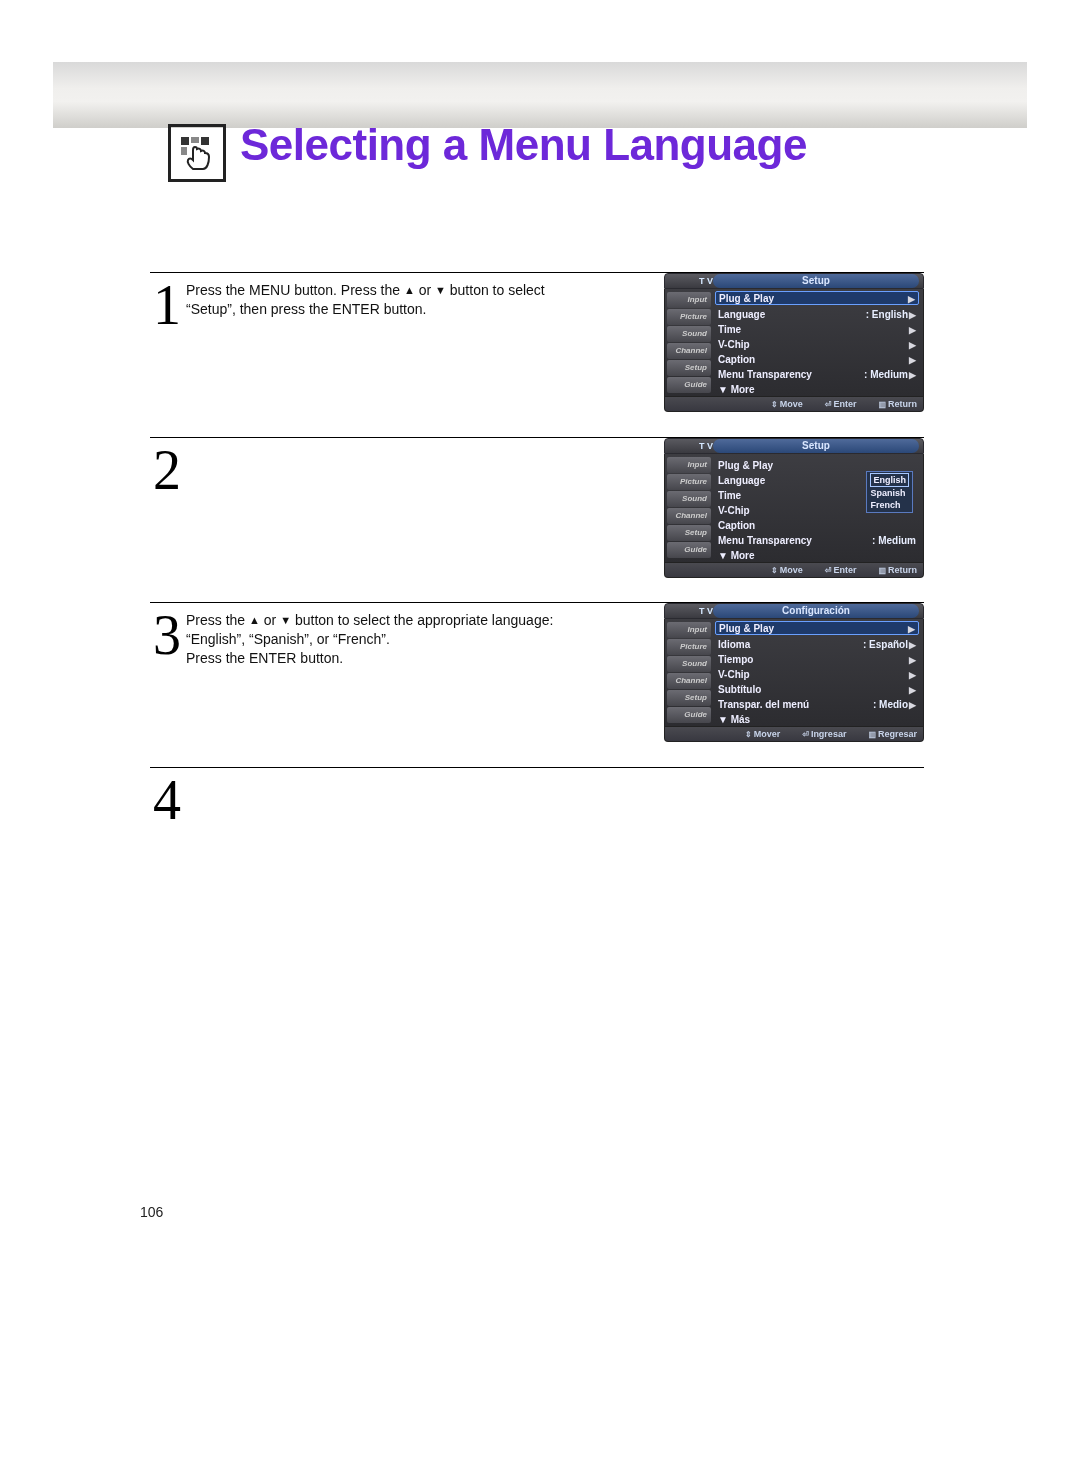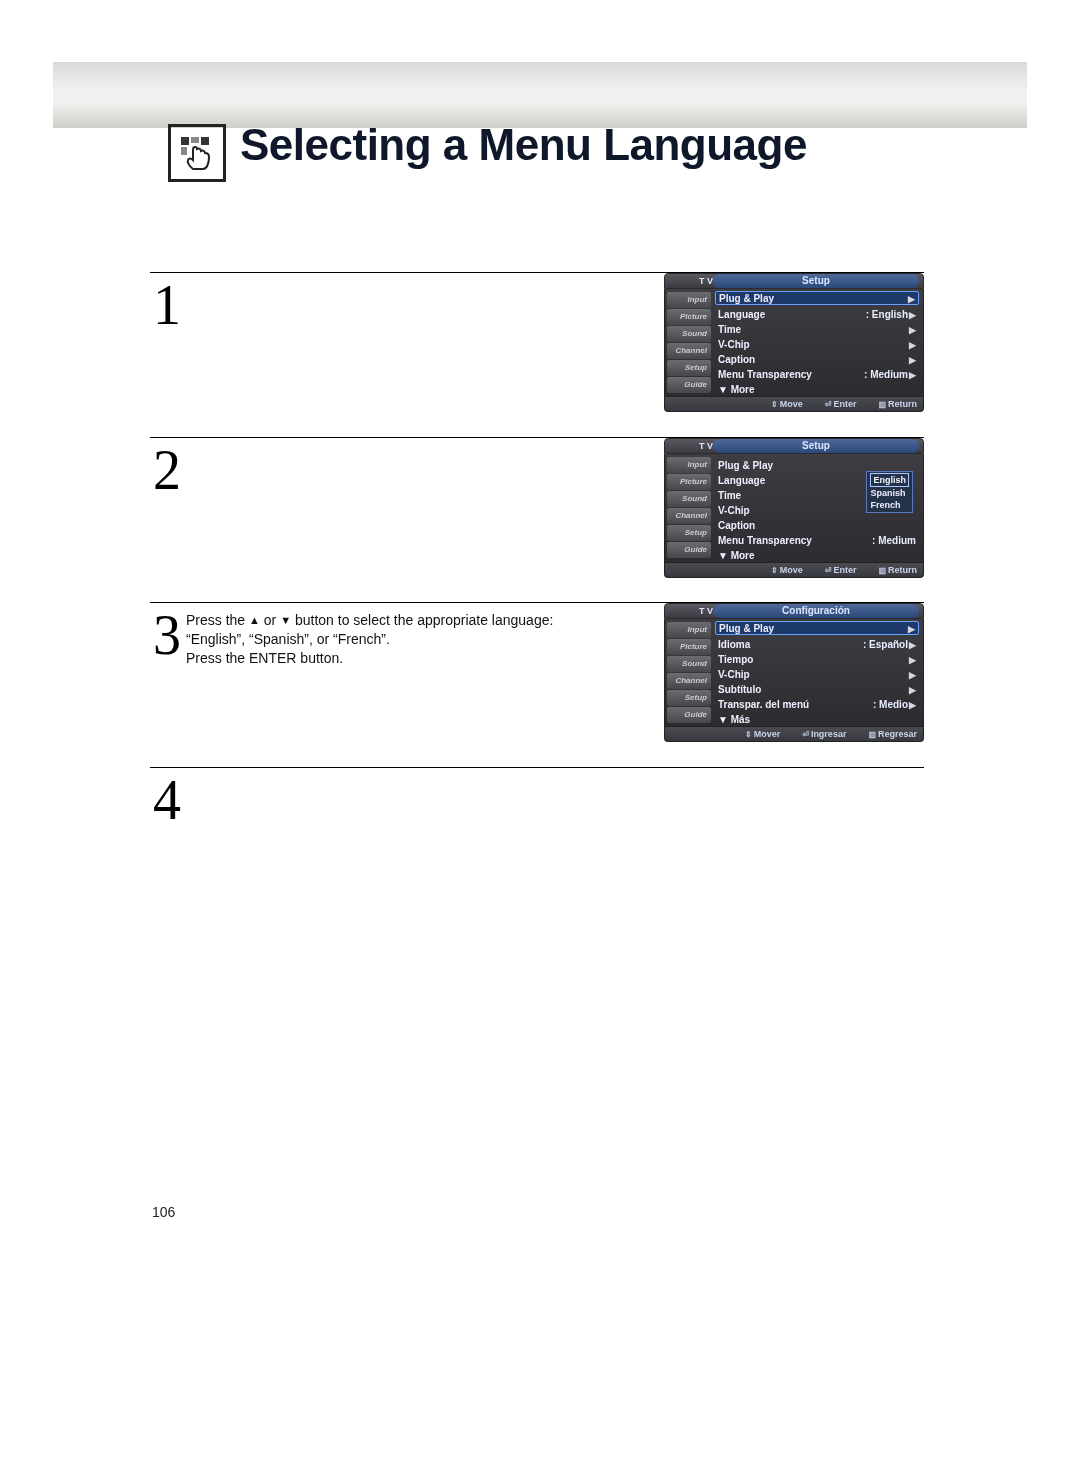--- a/index.html
+++ b/index.html
@@ -21,21 +21,21 @@
     border: 3px solid #222;
     display:flex; align-items:center; justify-content:center;
   }
   .icon-box svg { width:40px; height:40px; }
   .title {
     position:absolute;
     top:120px; left:240px;
     font-size:44px;
     font-weight:800;
     letter-spacing:-0.5px;
-    color:#0f172a;
+    color:#6d28d9;
   }
   .content { position:absolute; top:272px; left:150px; right:156px; }
   .step {
     display:flex;
     align-items:flex-start;
     border-top:1.5px solid #000;
     padding-top:4px;
     margin-bottom:0;
     min-height:165px;
   }
@@ -152,21 +152,20 @@
     font-size:9px;
     color:#c8d4ea;
     font-weight:bold;
   }
   .ms-footer .ic { font-size:8px; opacity:.9; margin-right:2px;}
   .page-num {
     position:absolute;
     left:140px; bottom:262px;
     font-size:14px;
     color:#222;
-    margin-left:12px;
   }
 </style>
 </head>
 <body>
 
 <div class="metal-band"></div>
 
 <div class="icon-box">
   <svg viewBox="0 0 40 40">
     <rect x="4" y="4" width="8" height="8" fill="#333"></rect>
@@ -176,20 +175,23 @@
     <path d="M18 14 C17 14 16 15 16 17 L16 27 C14 25 12 25 11 27 C10 29 12 33 16 36 L26 36 C30 36 32 30 32 24 C32 21 30 20 28 20 C28 18 26 17 24 18 C24 16 22 15 20 16 L20 16 C20 15 19 14 18 14 Z" fill="none" stroke="#222" stroke-width="2"></path>
   </svg>
 </div>
 
 <div class="title">Selecting a Menu Language</div>
 
 <div class="content">
 
   <div class="step">
     <div class="step-num">1</div>
+    <div class="step-text">
+      <span>Press the MENU button. Press the </span><span class="tri">▲</span><span> or </span><span class="tri">▼</span><span> button to select “Setup”, then press the ENTER button.</span>
+    </div>
 
     <div class="menu-shot">
       <div class="ms-header">
         <div class="tvlbl">T V</div>
         <div class="tablabel">Setup</div>
       </div>
       <div class="ms-body">
         <ul class="ms-side">
           <li>Input</li>
           <li>Picture</li>

